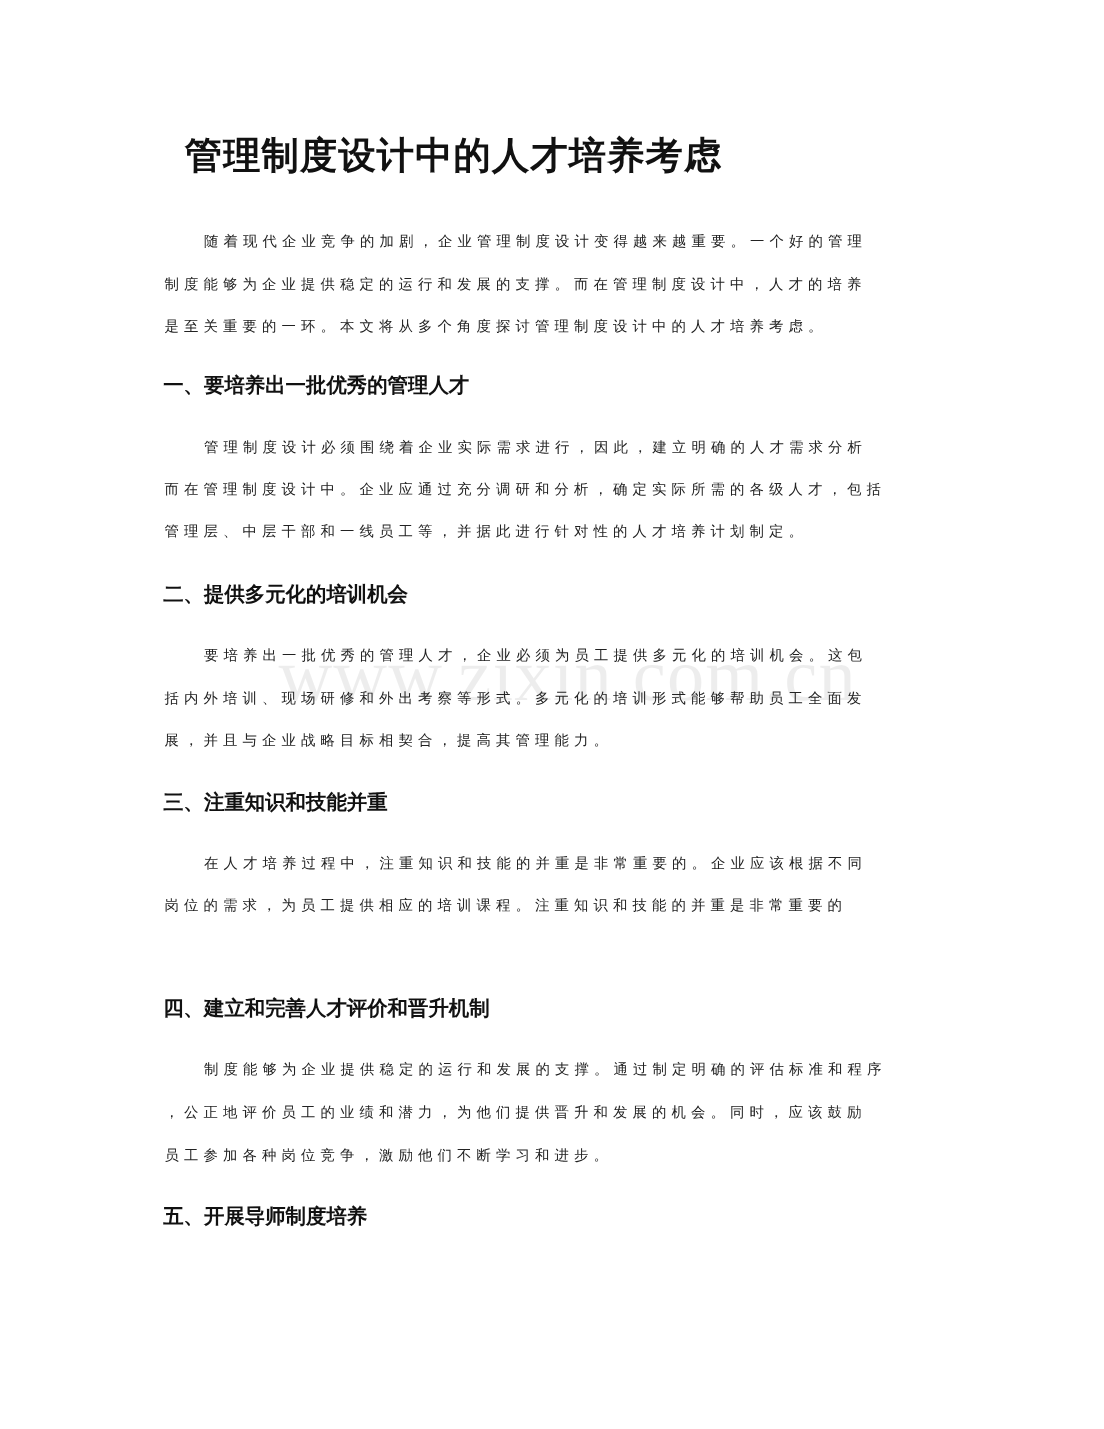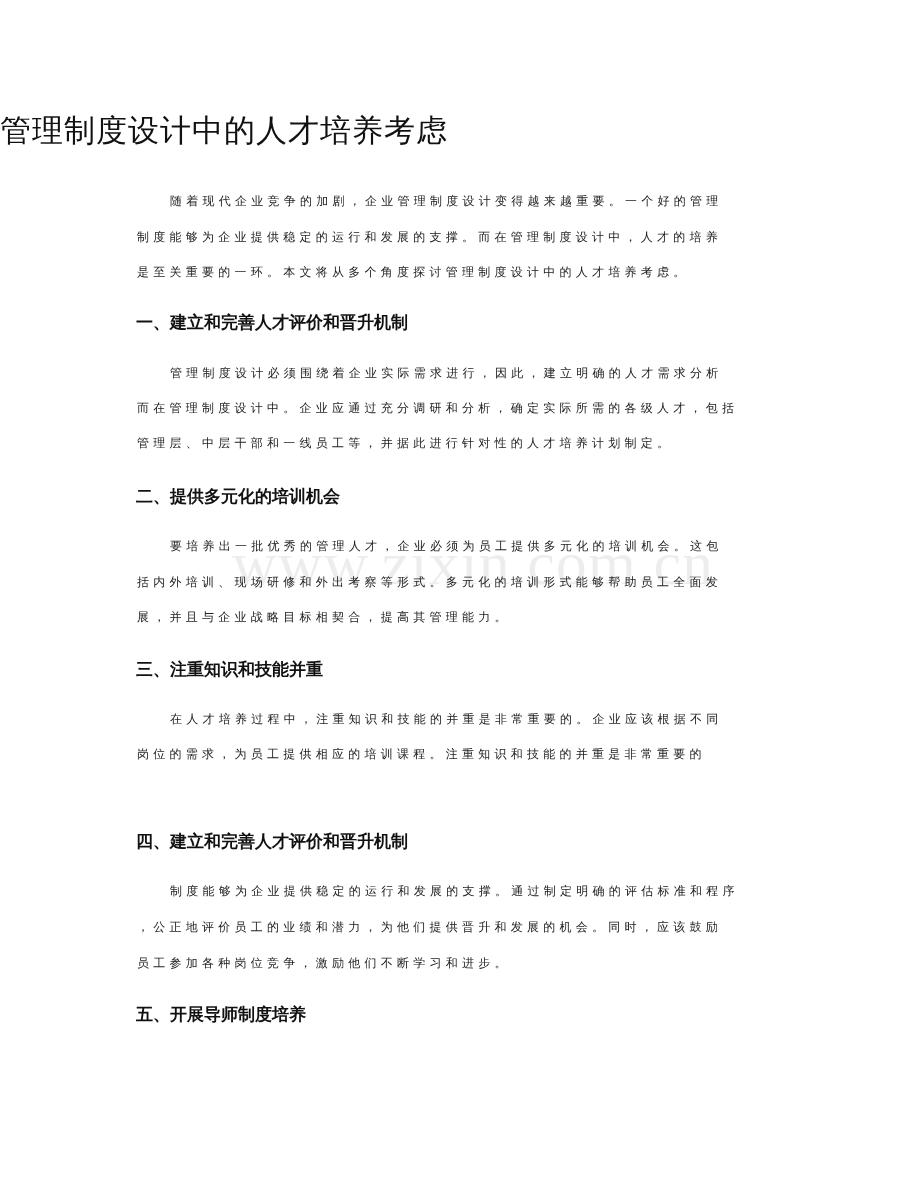--- a/index.html
+++ b/index.html
@@ -1,20 +1,20 @@
 <!DOCTYPE html>
 <html><head>
   <meta charset="utf-8">
   <style>
     html, body { margin: 0; padding: 0; background: #ffffff; }
     body { width: 920px; height: 1191px; position: relative; overflow: hidden;
       font-family: "DejaVu Sans", "Liberation Sans", sans-serif; color: #1a1a1a; }
     .page { position: absolute; left: 0; top: 0; width: 920px; height: 1191px; }
-    .title { position: absolute; top: 108px; left: 0; width: 756px; text-align: left;
-      font-size: 31px; font-weight: normal; letter-spacing: 1px; line-height: 44px; color: #111; }
+    .title { position: absolute; top: 108px; left: 0; width: 756px; text-align: center;
+      font-size: 31px; font-weight: bold; letter-spacing: 1px; line-height: 44px; color: #111; }
     .heading { position: absolute; left: 136px; font-size: 17px; font-weight: bold;
       line-height: 24px; color: #111; white-space: nowrap; }
     .line { position: absolute; left: 137px; font-size: 12px; line-height: 22px;
       letter-spacing: 4.25px; white-space: nowrap; color: #222; }
     .line.indent { left: 170px; }
     .watermark { position: absolute; left: 232px; top: 528px; font-size: 62px;
       font-family: Liberation Serif, serif; color: rgba(0,0,0,0.07);
       letter-spacing: 1px; line-height: 70px; white-space: nowrap; }
   </style>
 </head>
@@ -23,21 +23,21 @@
 <div class="page">
 
   <div class="watermark">www.zixin.com.cn</div>
 
   <div class="title">管理制度设计中的人才培养考虑</div>
 
   <div class="line indent" style="top:190px">随着现代企业竞争的加剧，企业管理制度设计变得越来越重要。一个好的管理</div>
   <div class="line" style="top:226px">制度能够为企业提供稳定的运行和发展的支撑。而在管理制度设计中，人才的培养</div>
   <div class="line" style="top:261px">是至关重要的一环。本文将从多个角度探讨管理制度设计中的人才培养考虑。</div>
 
-  <div class="heading" style="top:310px">一、建立和完善人才评价和晋升机制</div>
+  <div class="heading" style="top:310px">一、要培养出一批优秀的管理人才</div>
   <div class="line indent" style="top:362px">管理制度设计必须围绕着企业实际需求进行，因此，建立明确的人才需求分析</div>
   <div class="line" style="top:397px">而在管理制度设计中。企业应通过充分调研和分析，确定实际所需的各级人才，包括</div>
   <div class="line" style="top:432px">管理层、中层干部和一线员工等，并据此进行针对性的人才培养计划制定。</div>
 
   <div class="heading" style="top:484px">二、提供多元化的培训机会</div>
   <div class="line indent" style="top:535px">要培养出一批优秀的管理人才，企业必须为员工提供多元化的培训机会。这包</div>
   <div class="line" style="top:571px">括内外培训、现场研修和外出考察等形式。多元化的培训形式能够帮助员工全面发</div>
   <div class="line" style="top:606px">展，并且与企业战略目标相契合，提高其管理能力。</div>
 
   <div class="heading" style="top:657px">三、注重知识和技能并重</div>

